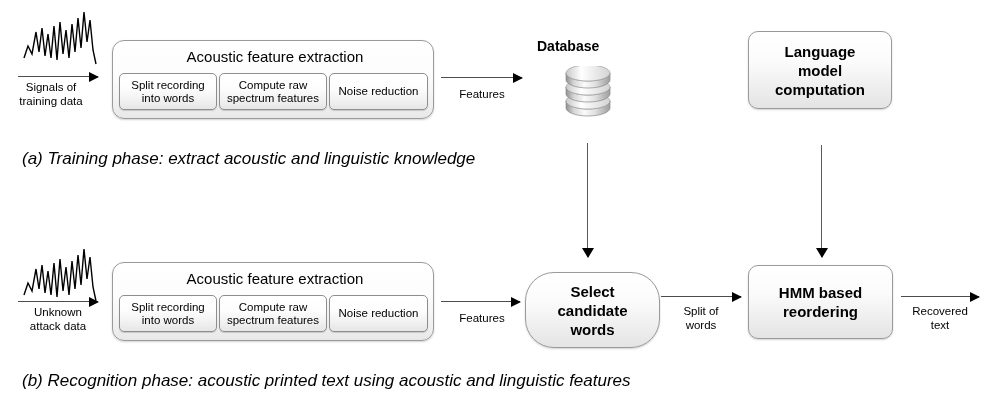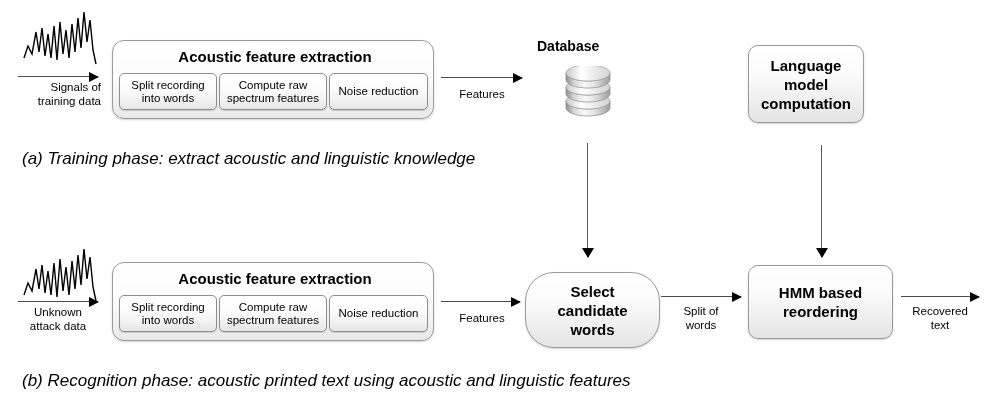--- a/index.html
+++ b/index.html
@@ -37,21 +37,21 @@
     border-radius: 5px;
     background: linear-gradient(to bottom, #ffffff 0%, #fdfdfd 40%, #f3f3f3 70%, #e6e6e6 100%);
     box-shadow: 0 1px 1px rgba(0,0,0,0.16);
   }
 
   .box-title {
     position: absolute;
     left: 4px;
     right: 0;
     text-align: center;
-    font-weight: bold;
+    font-weight: normal;
     color: #000;
   }
 
   .inner-label {
     position: absolute;
     left: 0;
     right: 0;
     top: 50%;
     transform: translateY(-50%);
     text-align: center;
@@ -138,21 +138,21 @@
 </head>
 <body>
 
 <div id="canvas">
 
   <svg class="wave" style="left:22px; top:8px;" width="78" height="62" viewBox="0 0 78 62">
     <polyline fill="none" stroke="#000" stroke-width="1.4" points="2,50 6,38 10,46 14,24 17,44 20,20 23,48 26,26 29,50 32,18 35,52 38,14 41,46 44,22 47,50 50,16 53,44 56,10 59,40 62,4 65,34 68,12 71,42 74,56"></polyline>
   </svg>
 
   <div class="arrow-h" style="left:18px; top:76px; width:80px;"></div>
-  <div class="arrow-label" style="left:1px; top:81px; width:100px;text-align:right;">Signals of
+  <div class="arrow-label" style="left:1px; top:81px; width:100px;">Signals of
 training data</div>
 
   <div class="rbox rbox-outer" style="left:112px; top:40px; width:322px; height:79px;">
     <div class="box-title" style="top:7px; font-size:15px;">Acoustic feature extraction</div>
   </div>
 
   <div class="rbox rbox-inner" style="left:119px; top:73px; width:98px; height:37px;">
     <div class="inner-label">Split recording
 into words</div>
   </div>
@@ -188,21 +188,21 @@
     <path d="M4,42 a22,8 0 0,0 44,0 l0,-7 a22,8 0 0,1 -44,0 z" fill="url(#dbg)" stroke="#8a8a8a" stroke-width="0.7"></path>
     <ellipse cx="26" cy="35" rx="22" ry="8" fill="url(#dbtop)" stroke="#9a9a9a" stroke-width="0.7"></ellipse>
 
     <path d="M4,28 a22,8 0 0,0 44,0 l0,-7 a22,8 0 0,1 -44,0 z" fill="url(#dbg)" stroke="#8a8a8a" stroke-width="0.7"></path>
     <ellipse cx="26" cy="21" rx="22" ry="8" fill="url(#dbtop)" stroke="#9a9a9a" stroke-width="0.7"></ellipse>
 
     <path d="M4,14 a22,8 0 0,0 44,0 l0,-7 a22,8 0 0,1 -44,0 z" fill="url(#dbg)" stroke="#8a8a8a" stroke-width="0.7"></path>
     <ellipse cx="26" cy="7" rx="22" ry="8" fill="url(#dbtop)" stroke="#9a9a9a" stroke-width="0.7"></ellipse>
   </svg>
 
-  <div class="rbox" style="left:748px; top:45px; width:116px; height:78px;">
+  <div class="rbox" style="left:748px; top:31px; width:144px; height:78px;">
     <div class="box-label-center">Language
 model
 computation</div>
   </div>
 
   <div class="caption" style="left:22px; top:149px;">(a) Training phase: extract acoustic and linguistic knowledge</div>
 
   <div class="arrow-v" style="left:587px; top:143px; height:114px;"></div>
   <div class="arrow-v" style="left:821px; top:145px; height:112px;"></div>
 

